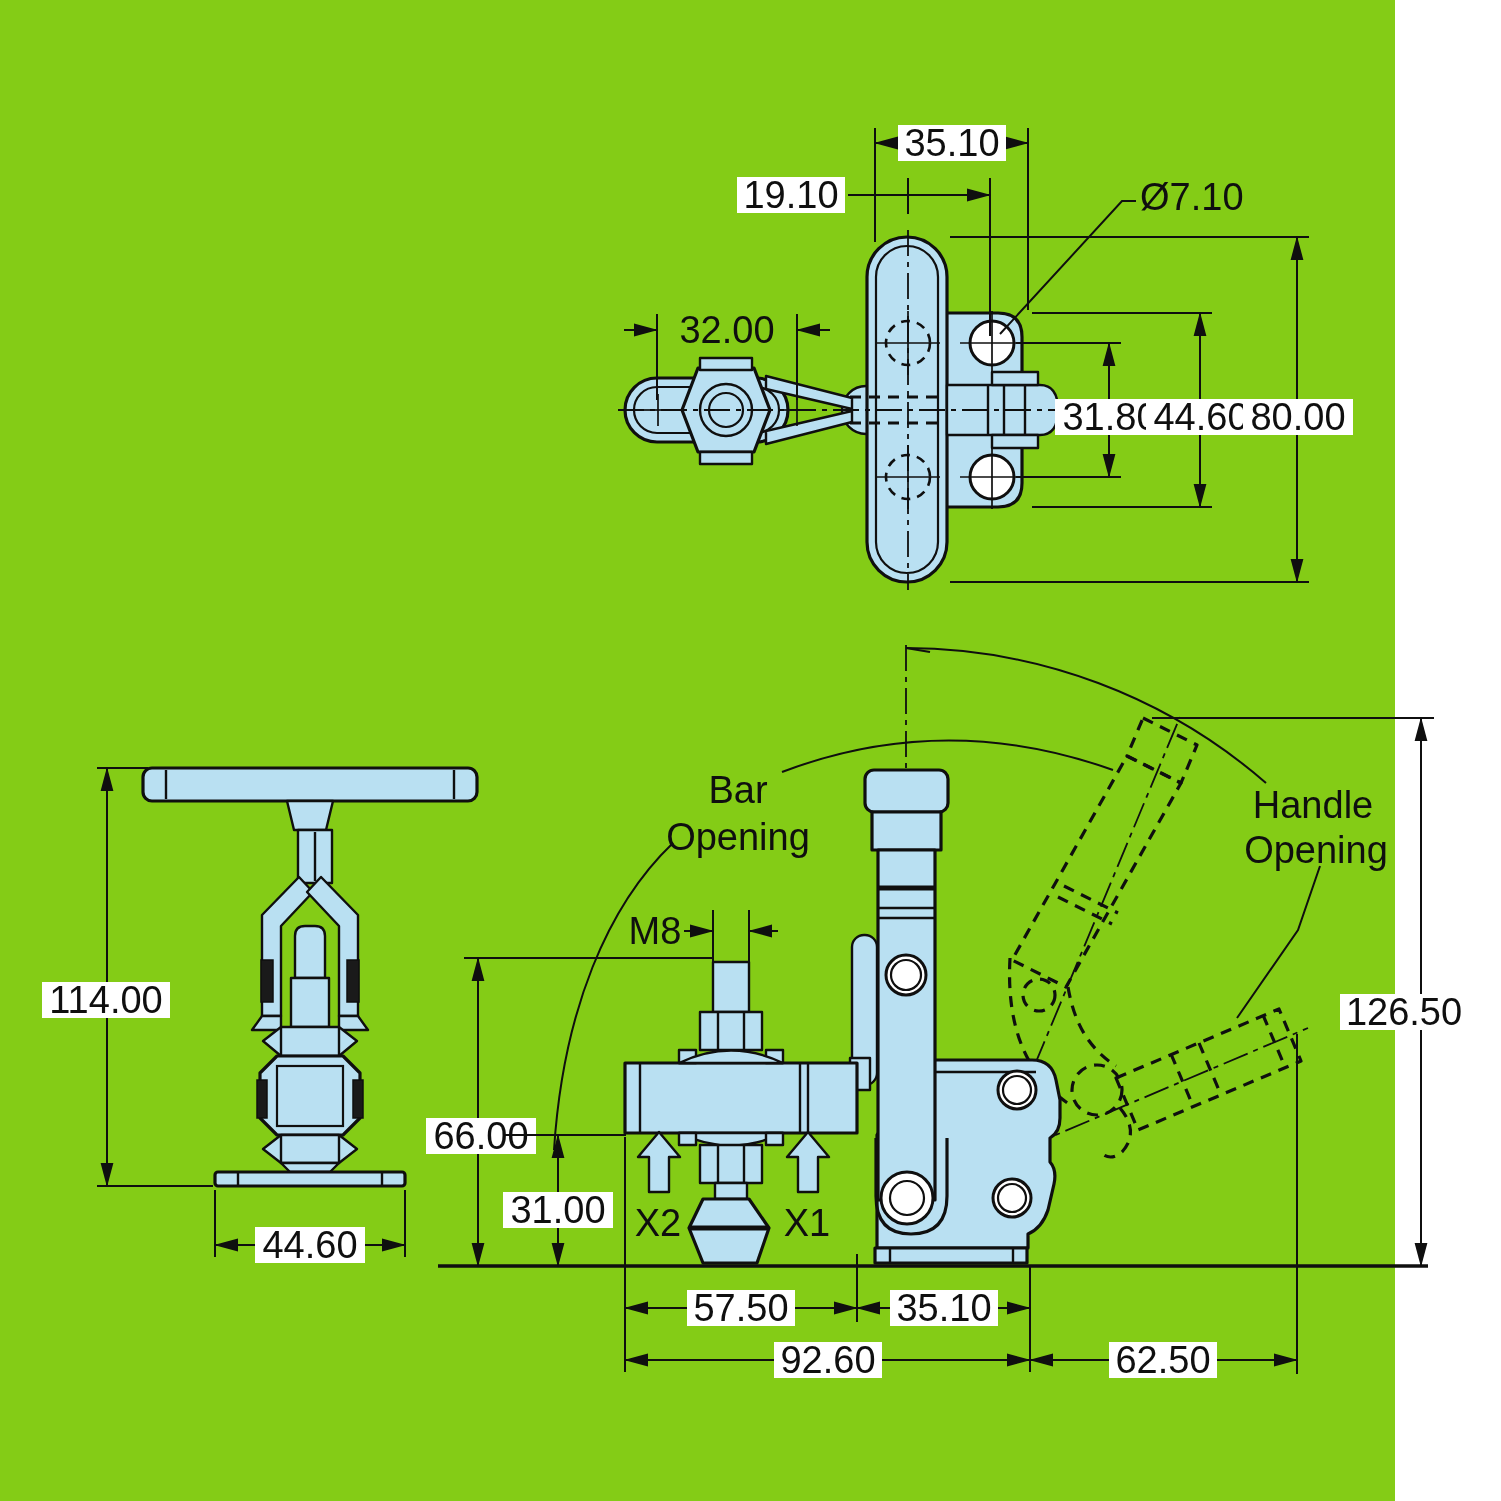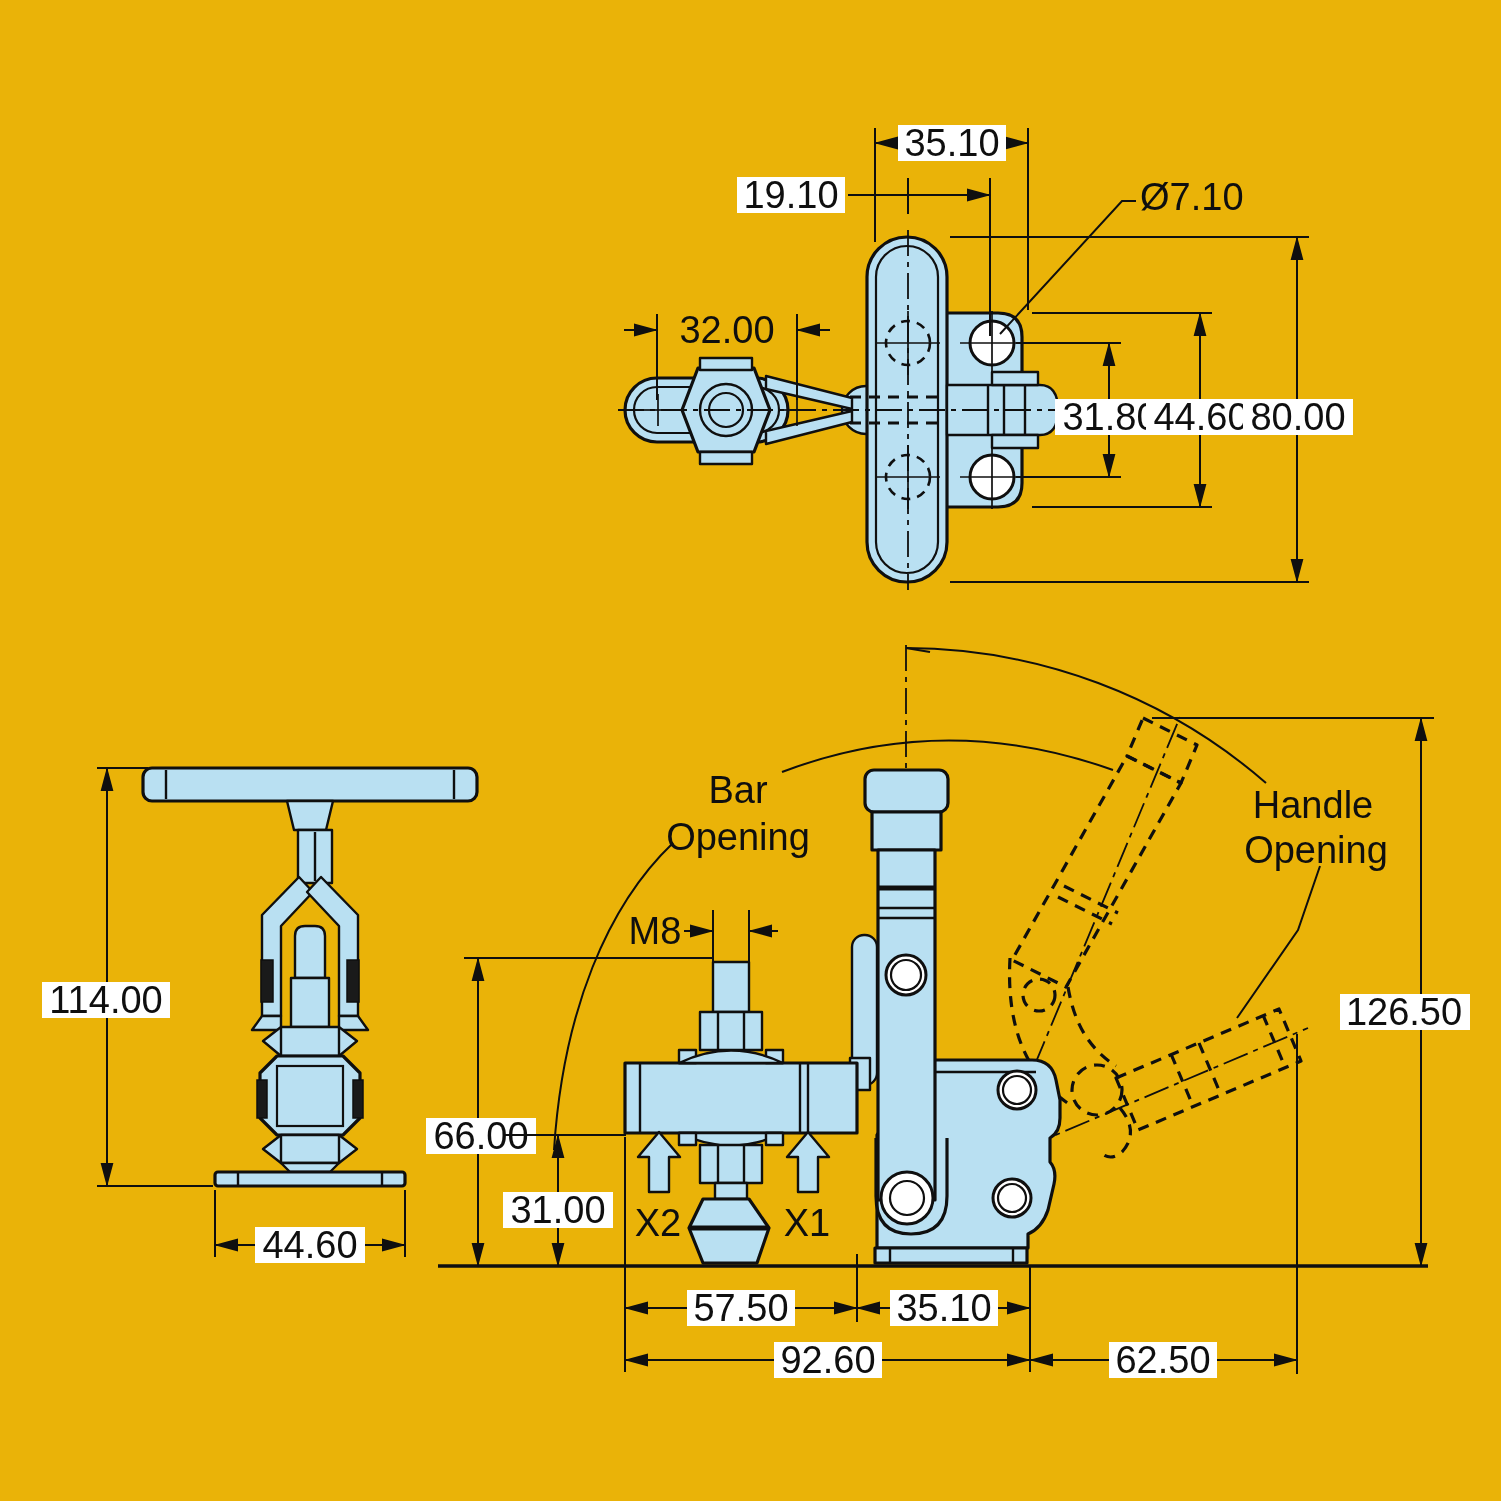--- a/index.html
+++ b/index.html
@@ -1,16 +1,16 @@
 <!DOCTYPE html>
 <html><head>
 <meta charset="utf-8">
 <style>
   html,body{margin:0;padding:0;background:#ffffff;}
-  .stage{width:1501px;height:1501px;position:relative;background:#eab308;font-family:"Liberation Sans",sans-serif;}
+  .stage{width:1395px;height:1501px;position:relative;background:#84cc16;font-family:"Liberation Sans",sans-serif;}
   svg{display:block;}
   .p  {fill:#b9e0f2;stroke:#0f0f0f;stroke-width:3.2;stroke-linejoin:round;}
   .p2 {fill:#b9e0f2;stroke:#0f0f0f;stroke-width:2.4;stroke-linejoin:round;}
   .hw {fill:#ffffff;stroke:#0f0f0f;stroke-width:3;}
   .hi {fill:none;stroke:#0f0f0f;stroke-width:2.2;}
   .ln {fill:none;stroke:#0f0f0f;stroke-width:2.4;}
   .lnT{fill:none;stroke:#0f0f0f;stroke-width:5;}
   .th {fill:none;stroke:#0f0f0f;stroke-width:1.7;}
   .dim{fill:none;stroke:#0f0f0f;stroke-width:2;}
   .dash{fill:none;stroke:#0f0f0f;stroke-width:3.2;stroke-dasharray:11 8;stroke-linejoin:round;}

